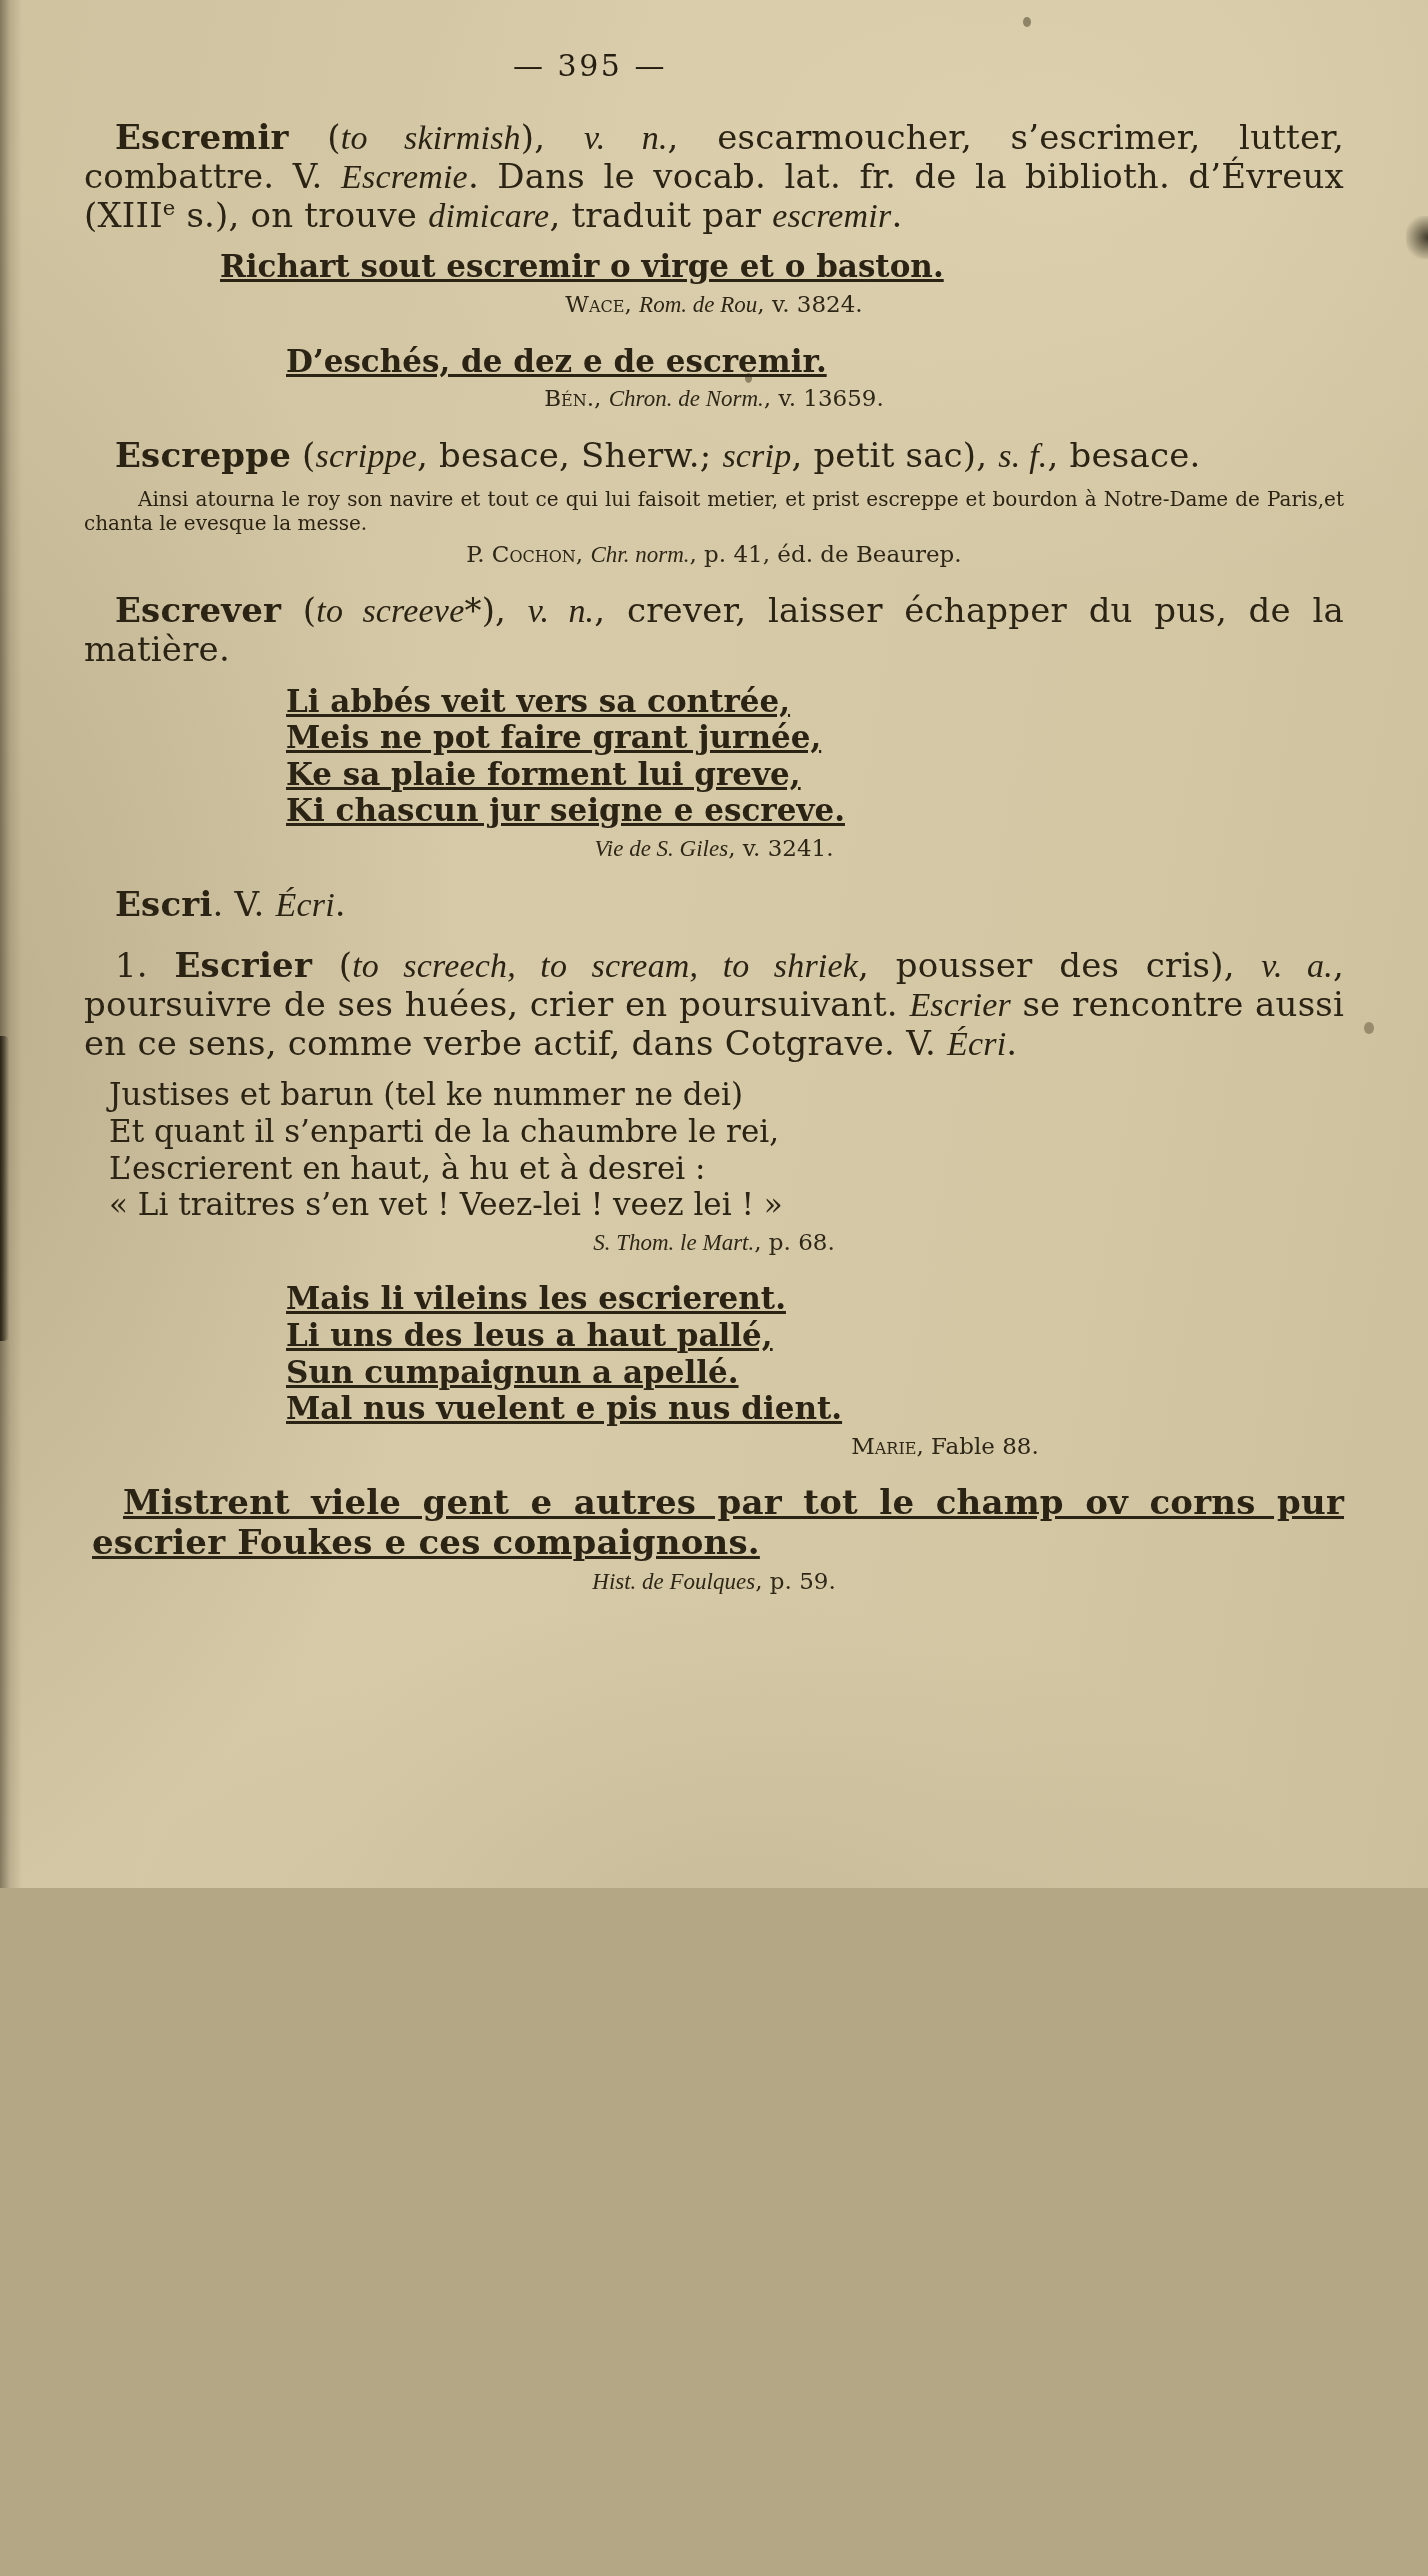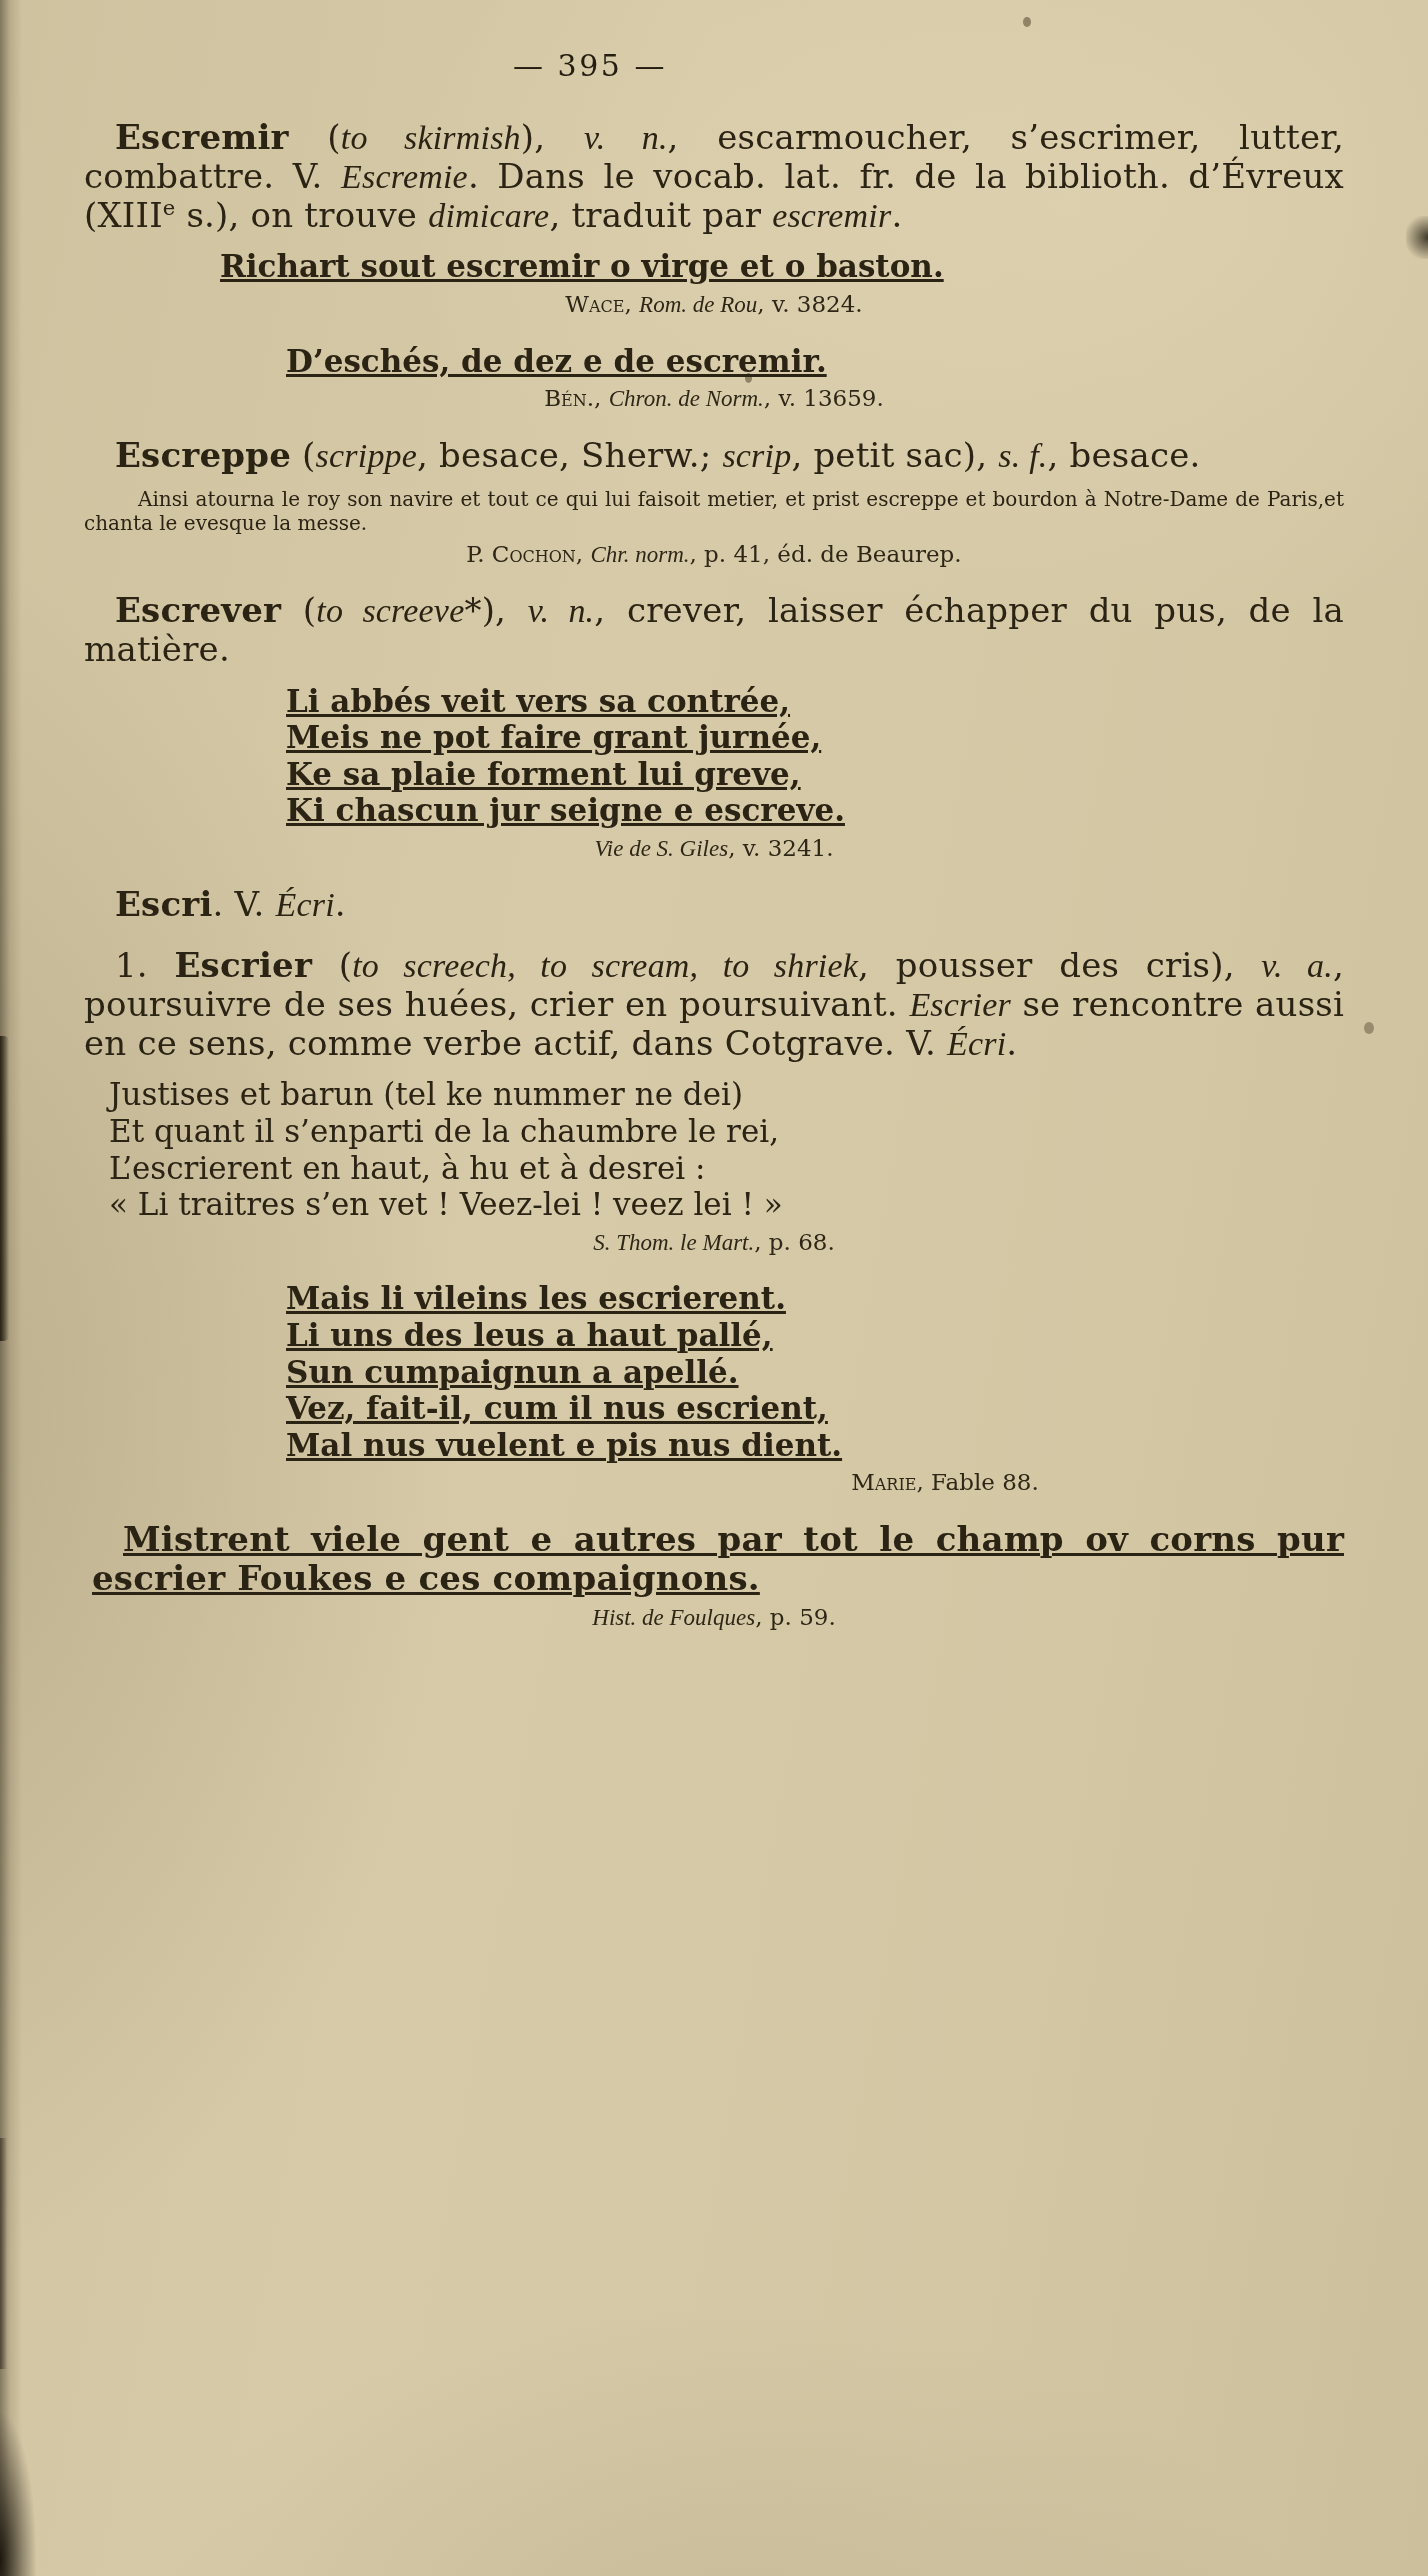--- a/index.html
+++ b/index.html
@@ -2,21 +2,21 @@
 <html style="font-size:13.2px"><head>
 <meta charset="utf-8">
 <style>
   html, body { margin: 0; padding: 0; }
   body {
     width: 1429px; height: 2576px;
     background: #b4a785;
     font-family: "DejaVu Serif", serif;
   }
   .page {
-    position: relative; width: 1429px; height: 2576px; overflow: hidden;
+    position: relative; width: 1429px; height: 1888px; overflow: hidden;
     color: #2b2314;
     background:
       radial-gradient(1156px 743px at 75% 8%, rgba(255,248,225,0.16), rgba(255,248,225,0) 60%),
       radial-gradient(825px 1321px at -5% 55%, rgba(92,78,52,0.18), rgba(92,78,52,0) 65%),
       radial-gradient(990px 578px at 50% 103%, rgba(110,95,65,0.12), rgba(110,95,65,0) 60%),
       linear-gradient(100deg, #cfc29f 0%, #d7caa8 38%, #d4c7a4 72%, #ccbf9b 100%);
   }
   .spine {
     position: absolute; left: 0; top: 0; width: 21.5px; height: 100%;
     background: linear-gradient(to right, rgba(52,42,26,0.5), rgba(52,42,26,0.15) 45%, rgba(52,42,26,0) 100%);
@@ -107,21 +107,20 @@
       <div>Et quant il s’enparti de la chaumbre le rei,</div>
       <div>L’escrierent en haut, à hu et à desrei :</div>
       <div>« Li traitres s’en vet ! Veez-lei ! veez lei ! »</div>
     </div>
     <div class="cite"><i>S. Thom. le Mart.</i><span>, p. 68.</span></div>
 
     <div class="verse heavy">
       <div>Mais li vileins les escrierent.</div>
       <div>Li uns des leus a haut pallé,</div>
       <div>Sun cumpaignun a apellé.</div>
-      <div>Vez, fait-il, cum il nus escrient,</div>
       <div>Mal nus vuelent e pis nus dient.</div>
     </div>
     <div class="cite push-right"><span class="sc">Marie</span><span>, Fable 88.</span></div>
 
     <p class="def heavy" style="margin-bottom:5px;margin-left:8px;">Mistrent viele gent e autres par tot le champ ov corns pur escrier Foukes e ces compaignons.</p>
     <div class="cite"><i>Hist. de Foulques</i><span>, p. 59.</span></div>
 
   </div>
 </div>
 

